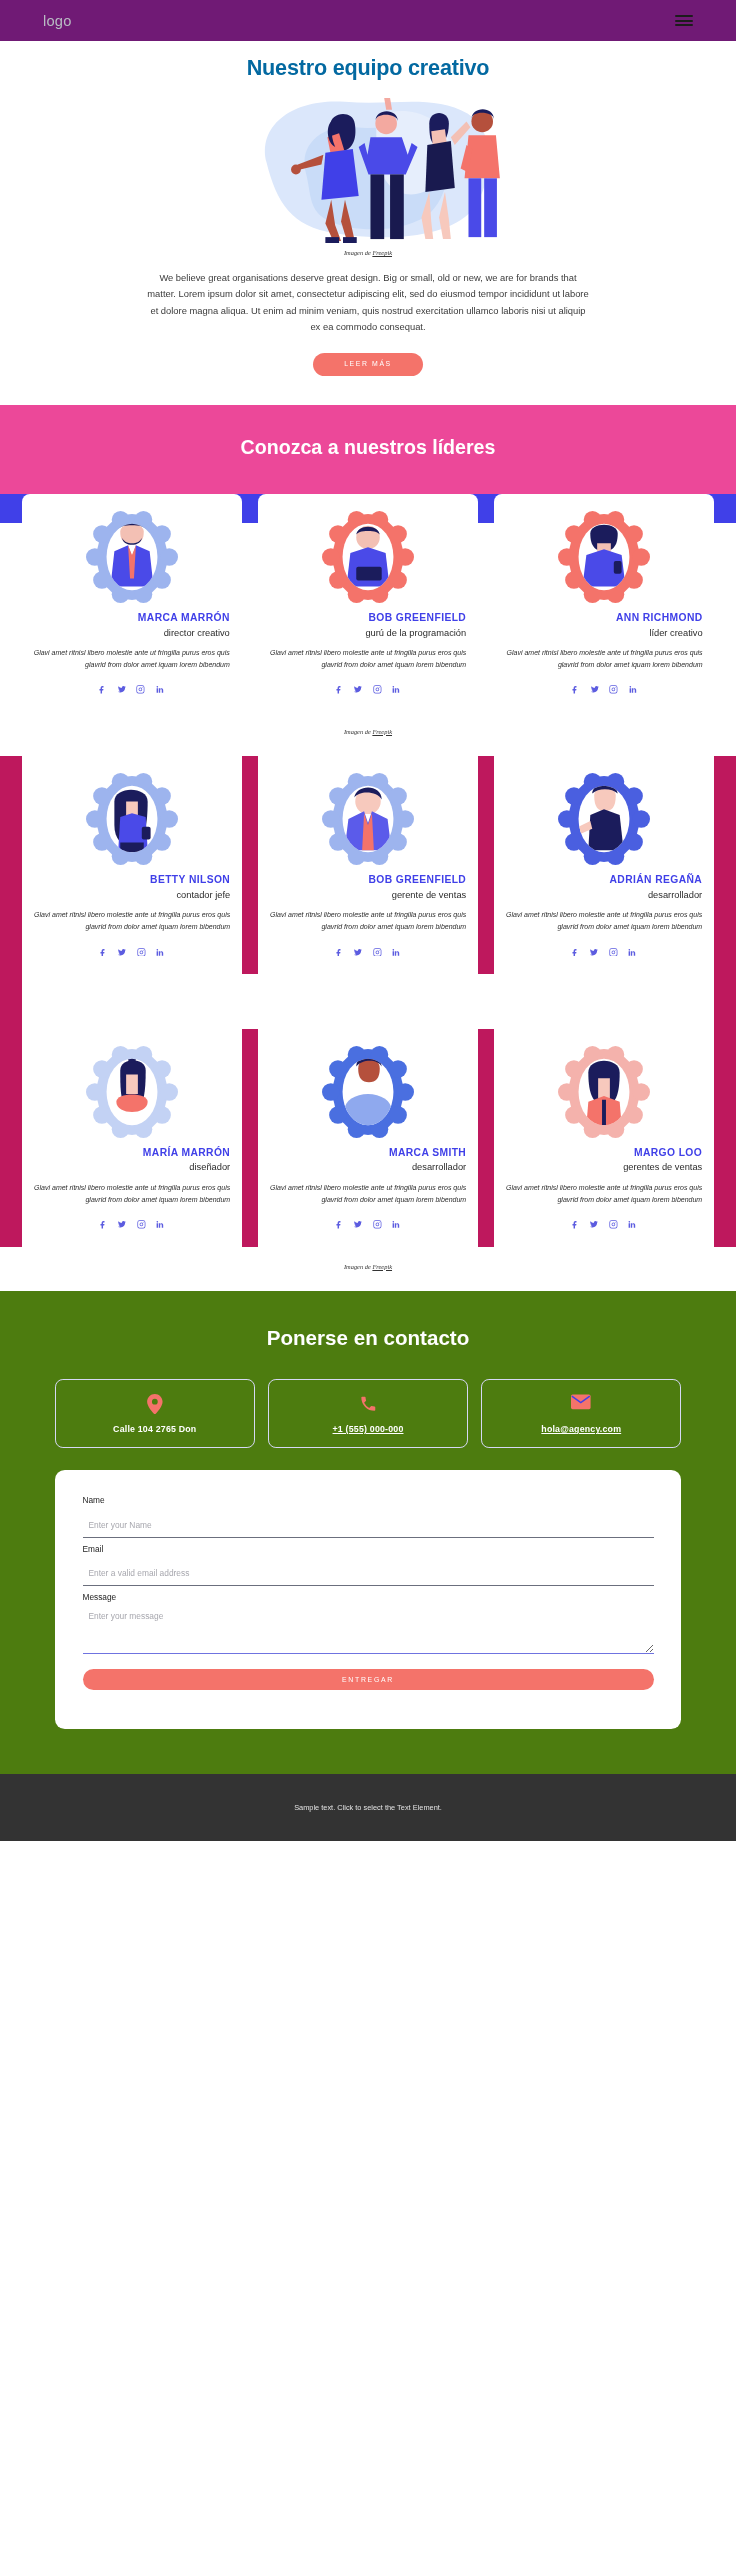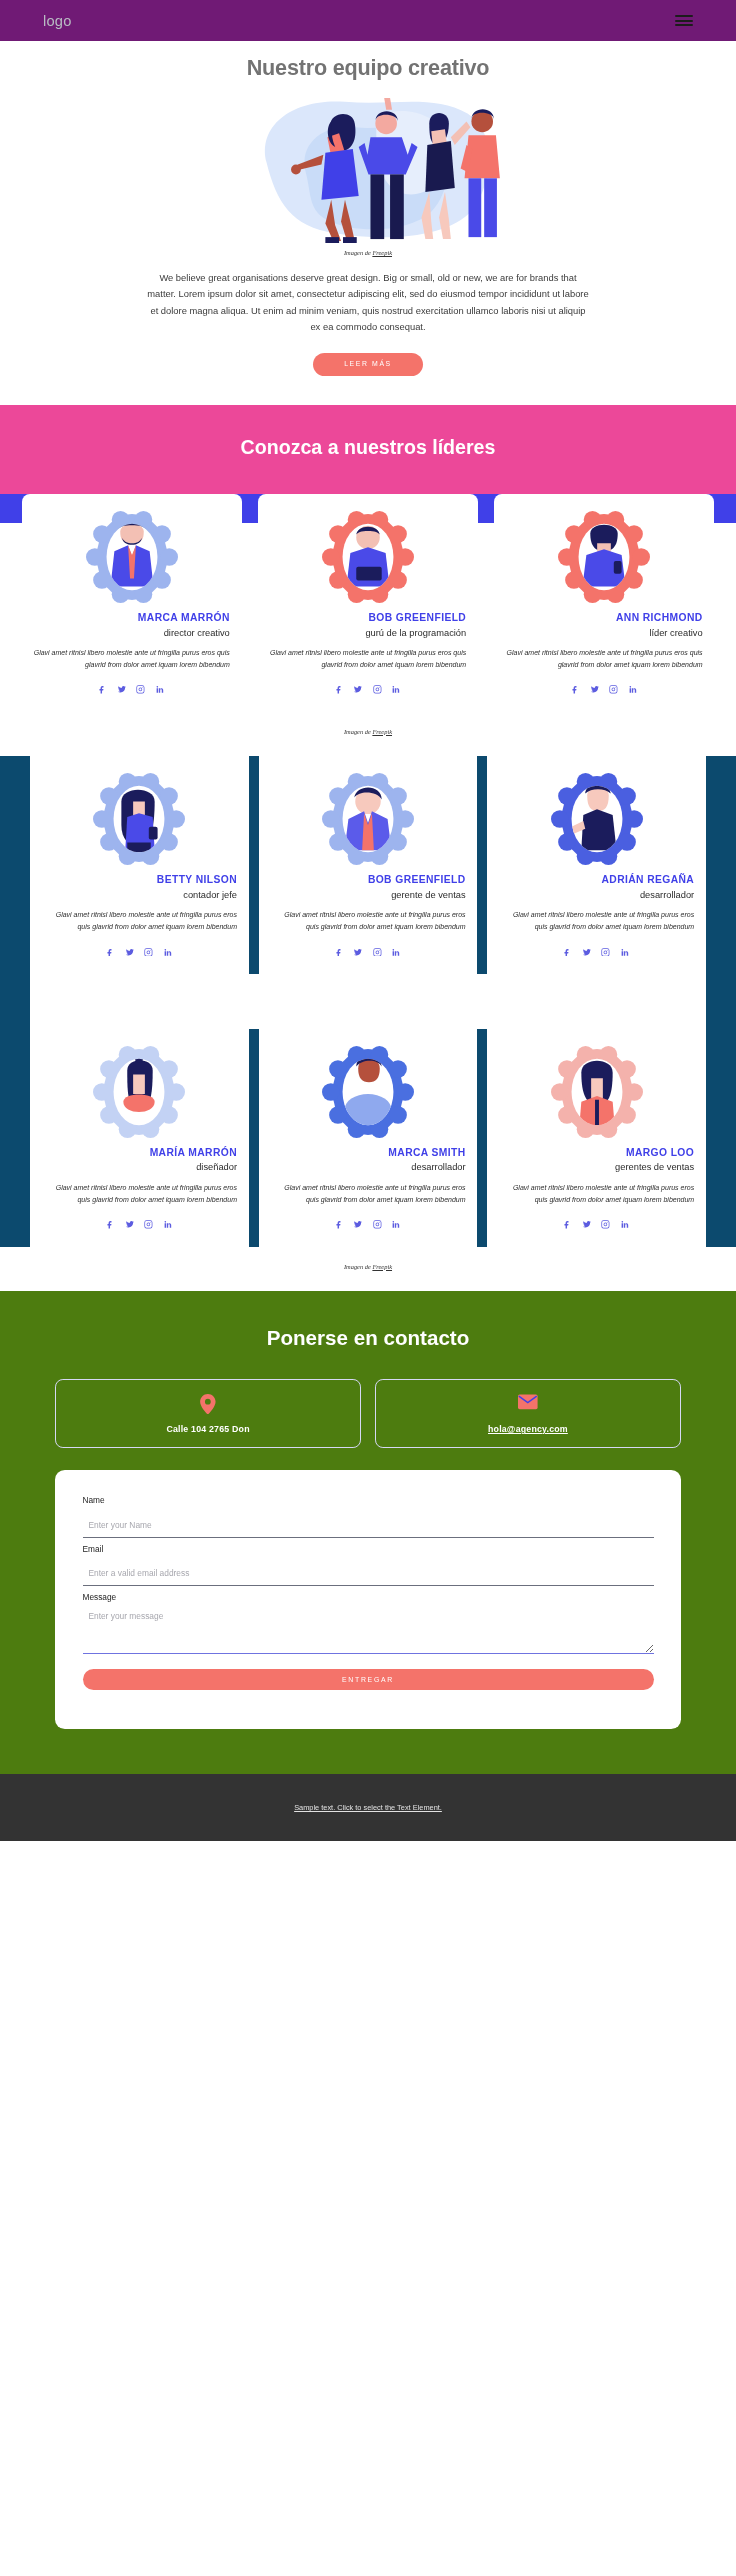--- a/index.html
+++ b/index.html
@@ -25,21 +25,21 @@
     letter-spacing: 0.2px;
     font-family: "Liberation Sans", sans-serif;
   }
   .burger { width: 17.7px; display: flex; flex-direction: column; gap: 2.9px; cursor: pointer; }
   .burger span { display: block; height: 2px; background: #1c1c1c; border-radius: 1px; }
 
   
   .hero { background: #fff; padding: 0 0 29px; }
   .hero-title {
     text-align: center;
-    color: #737373;
+    color: #0369a1;
     font-size: 21.6px;
     font-weight: bold;
     letter-spacing: -0.2px;
     padding: 13.7px 0 13.7px;
   }
   .hero-img-wrap {
     width: 263px;
     height: 149px;
     margin: 0 auto;
     position: relative;
@@ -120,21 +120,21 @@
   .m-desc {
     font-size: 7px;
     font-style: italic;
     line-height: 1.65;
     color: #2d2d2d;
     margin-bottom: 9.8px;
   }
   .socials { display: flex; justify-content: center; gap: 9.8px; }
   .socials svg { fill: #5c5ce0; }
 
-  .rows-wrap { background: #0c4a6e; padding: 0 30px; }
+  .rows-wrap { background: #be185d; padding: 0 22px; }
   .row-gap { height: 55px; background: #ffffff; }
   .mid-caption {
     text-align: center;
     font-size: 6.4px;
     font-style: italic;
     color: #333;
     padding: 15.7px 0 0;
     background: #ffffff;
     font-family: "Liberation Serif", serif;
   }
@@ -217,21 +217,21 @@
   }
 
   
   .footer {
     background: #333333;
     height: 67px;
     display: flex;
     align-items: center;
     justify-content: center;
   }
-  .footer span { color: #e2e2e2; font-size: 7.4px; text-decoration: underline; }
+  .footer span { color: #e2e2e2; font-size: 7.4px; }
 </style>
 </head>
 <body>
 
 <div class="page">
 
   <div class="header">
     <div class="logo">logo</div>
     <div class="burger">
       <span></span>
@@ -721,20 +721,26 @@
     <div class="contact-title">Ponerse en contacto</div>
 
     <div class="contact-cards" id="contact-cards">
         <div class="contact-card">
           <div class="ic"><svg width="15.7" height="20.6" viewBox="0 0 24 32">
               <path d="M12 0C5.4 0 0 5.4 0 12c0 8.5 12 20 12 20s12-11.5 12-20C24 5.4 18.6 0 12 0zm0 16.5a4.5 4.5 0 1 1 0-9 4.5 4.5 0 0 1 0 9z"></path>
             </svg></div>
      <div class="val">Calle 104 2765 Don</div>
         </div>
         <div class="contact-card">
+          <div class="ic"><svg width="18.6" height="19.6" viewBox="0 0 24 24">
+              <path d="M6.6 10.8a15 15 0 0 0 6.6 6.6l2.2-2.2a1 1 0 0 1 1-.2c1.1.4 2.3.6 3.6.6a1 1 0 0 1 1 1V20a1 1 0 0 1-1 1A17 17 0 0 1 3 4a1 1 0 0 1 1-1h3.5a1 1 0 0 1 1 1c0 1.2.2 2.4.6 3.5a1 1 0 0 1-.3 1z"></path>
+            </svg></div>
+     <div class="val link">+1 (555) 000-000</div>
+        </div>
+        <div class="contact-card">
           <div class="ic"><svg width="19.6" height="15.7" viewBox="0 0 24 18">
               <rect x="0" y="0" width="24" height="18" rx="2"></rect>
               <path d="M1 2l11 8 11-8" stroke="#4040e8" stroke-width="1.8" fill="none"></path>
             </svg></div>
      <div class="val link">hola@agency.com</div>
         </div>
       </div>
 
     <div class="form-card">
       <div class="field">

